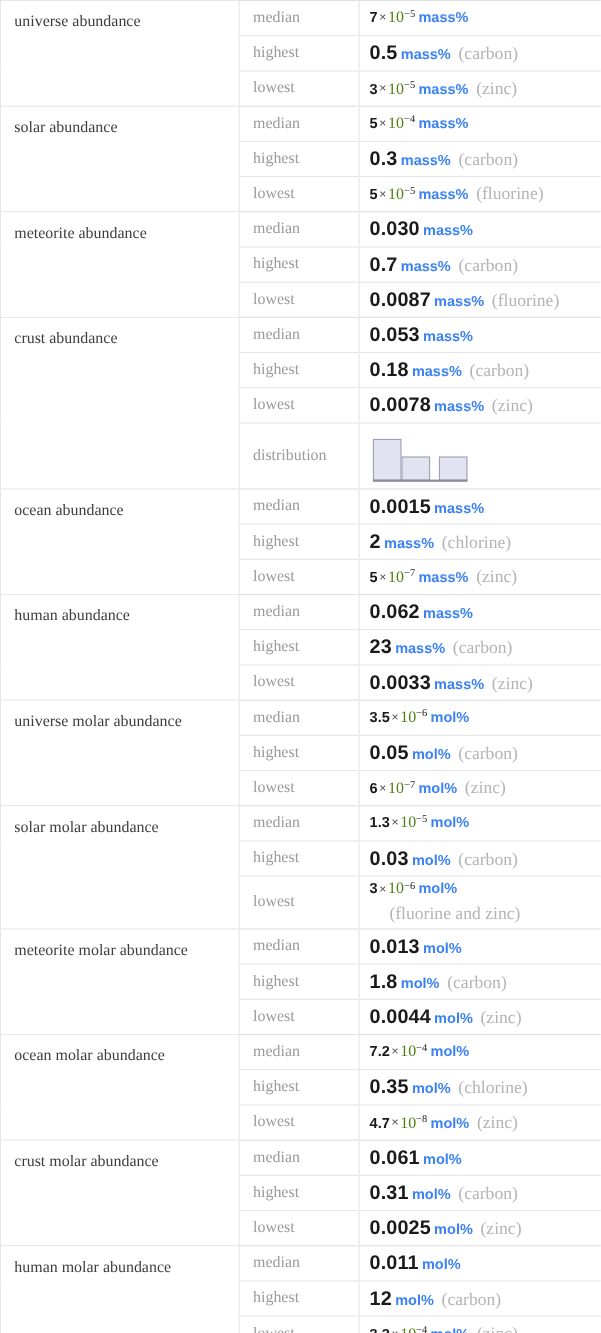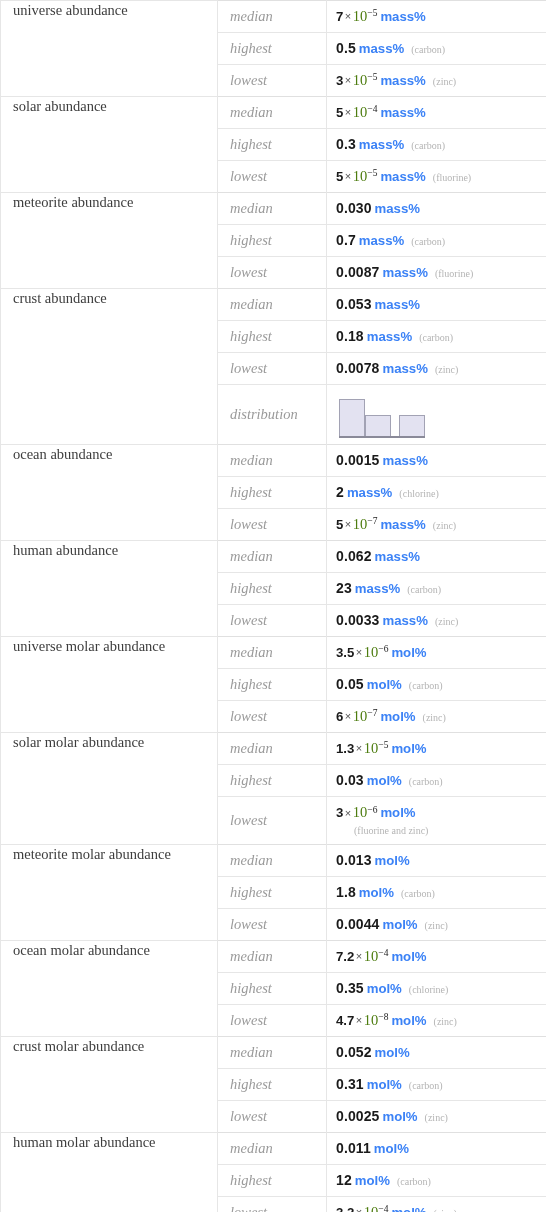--- a/index.html
+++ b/index.html
@@ -28,30 +28,30 @@
   #abundance-table td.c-label {
     width: 204px;
     border-left: 1px solid #e6e6e6;
     padding: 0 0 0 12px;
     font-family: "Liberation Serif", serif;
     font-size: 14.5px;
     color: #3d3d3d;
     vertical-align: top;
   }
   #abundance-table td.c-label .label-inner {
+    padding-top: 10px;
     line-height: 1.25;
   }
   #abundance-table td.c-key {
     width: 96px;
     padding: 0 0 0 12px;
     font-family: "Liberation Serif", serif;
     font-size: 14.5px;
     color: #9a9a9a;
     white-space: nowrap;
-    font-style: italic;
   }
   #abundance-table td.c-val {
     width: 245px;
     padding: 0 0 0 9px;
     border-right: 1px solid #e6e6e6;
     font-family: "Liberation Sans", sans-serif;
     font-size: 13px;
     color: #1a1a1a;
     line-height: 1.35;
   }
@@ -60,21 +60,21 @@
     border-top: 1px solid #e0e0e0;
   }
   
   tr.r { height: 32px; }
   tr.r-tall { height: 48px; }
   tr.r-dist { height: 60px; }
 
   .val-main {
     font-family: "Liberation Sans", sans-serif;
     font-weight: 600;
-    font-size: 14px;
+    font-size: 18px;
     color: #1a1a1a;
     letter-spacing: 0.1px;
   }
   .sci {
     font-family: "Liberation Sans", sans-serif;
     font-weight: 600;
     font-size: 13.2px;
     color: #1a1a1a;
   }
   .sci .times {
@@ -102,21 +102,21 @@
   }
   .unit {
     font-family: "Liberation Sans", sans-serif;
     font-weight: 600;
     font-size: 13.2px;
     color: #3b82f6;
     padding-left: 3px;
   }
   .note {
     font-family: "Liberation Serif", serif;
-    font-size: 10px;
+    font-size: 16px;
     font-weight: 400;
     color: #b4b4b4;
     padding-left: 7px;
     white-space: nowrap;
   }
   .note-block {
     display: block;
     padding-left: 18px;
     padding-top: 1px;
   }
@@ -308,21 +308,21 @@
       </tr>
       <tr class="r">
         <td class="c-key">lowest</td>
         <td class="c-val"><span><span class="sci"><span>4.7</span><span class="times">×</span><span class="base">10</span><sup>−8</sup></span><span class="unit">mol%</span></span><span class="note">(zinc)</span></td>
       </tr>
       <tr class="r row-group-start">
         <td class="c-label" rowspan="3">
           <div class="label-inner">crust molar abundance</div>
         </td>
         <td class="c-key">median</td>
-        <td class="c-val"><span><span class="val-main">0.052</span><span class="unit">mol%</span></span></td>
+        <td class="c-val"><span><span class="val-main">0.061</span><span class="unit">mol%</span></span></td>
       </tr>
       <tr class="r">
         <td class="c-key">highest</td>
         <td class="c-val"><span><span class="val-main">0.31</span><span class="unit">mol%</span></span><span class="note">(carbon)</span></td>
       </tr>
       <tr class="r">
         <td class="c-key">lowest</td>
         <td class="c-val"><span><span class="val-main">0.0025</span><span class="unit">mol%</span></span><span class="note">(zinc)</span></td>
       </tr>
       <tr class="r row-group-start">

